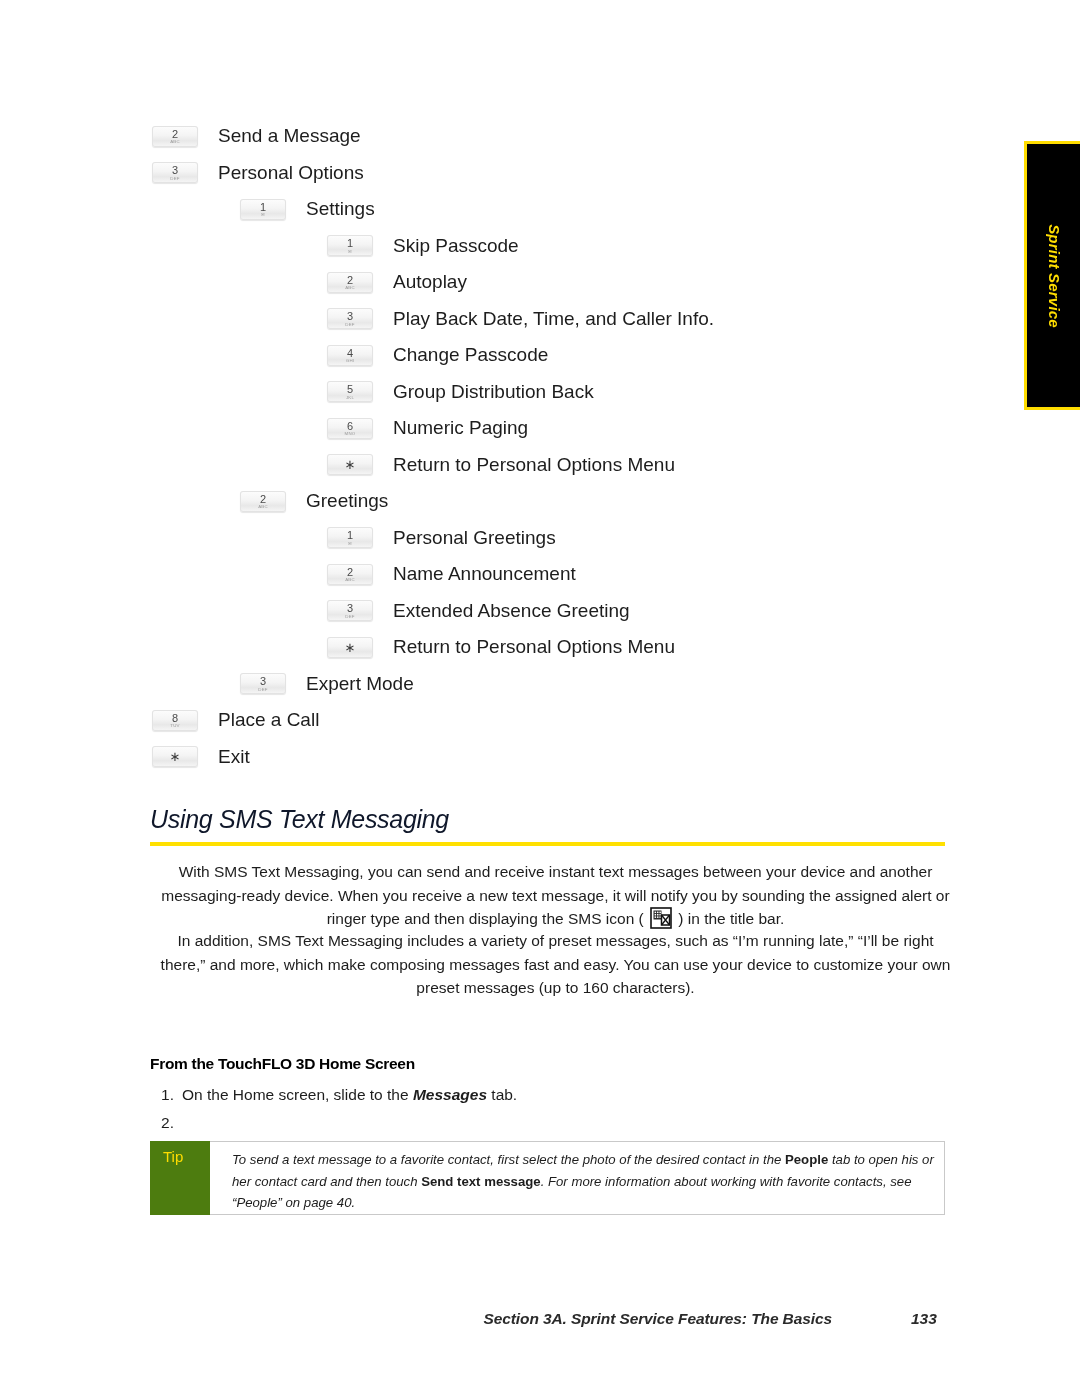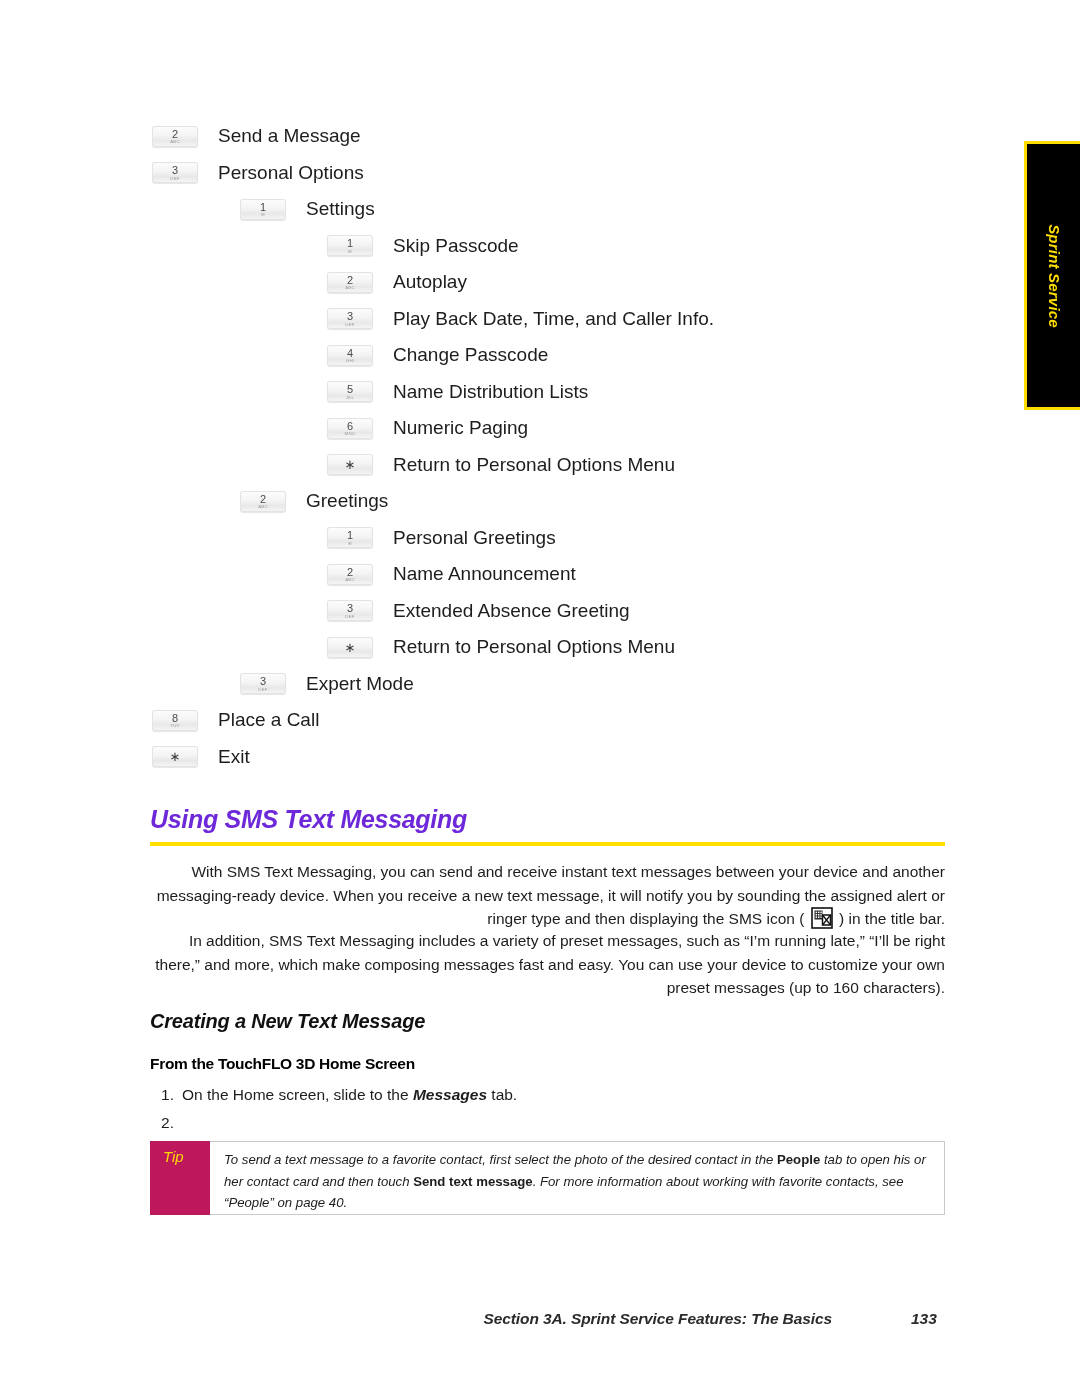--- a/index.html
+++ b/index.html
@@ -111,23 +111,23 @@
     white-space: nowrap;
   }
 
   
   .h1 {
     position: absolute;
     left: 150px;
     top: 805px;
     font-size: 25px;
     font-style: italic;
-    font-weight: bold;
+    font-weight: normal;
     letter-spacing: -0.3px;
-    color: #6d28d9;
+    color: #0f172a;
   }
   .h1-rule {
     position: absolute;
     left: 150px;
     top: 842px;
     width: 795px;
     height: 4px;
     background: #FFE000;
   }
   .h2 {
@@ -146,26 +146,26 @@
     top: 1055px;
     font-size: 15.5px;
     font-weight: bold;
     letter-spacing: -0.3px;
     color: #000000;
   }
 
   
   .body-para {
     position: absolute;
-    left: 150px;
+    left: 158px;
     width: 795px;
     font-size: 15.5px;
     line-height: 23.5px;
     color: #1d1d1d;
-    text-align: right;
+    text-align: center;
   }
   #para1 { top: 860px; }
   #para2 { top: 929px; }
 
   
   .steps {
     position: absolute;
     left: 150px;
     top: 1081px;
     width: 795px;
@@ -208,28 +208,27 @@
     top: 1141px;
     width: 795px;
     height: 74px;
     display: flex;
     border: 1px solid #c9c9c9;
     box-sizing: border-box;
     background: #ffffff;
   }
   .tip-tab {
     flex: 0 0 60px;
-    background: #be185d;
+    background: #4d7c0f;
     color: #FFDD00;
     font-size: 15px;
-    font-style: italic;
     font-weight: normal;
     padding: 7px 0 0 13px;
     box-sizing: border-box;
-    margin: -1px 4px -1px -1px;
+    margin: -1px 12px -1px -1px;
   }
   .tip-body {
     flex: 1;
     padding: 7px 10px 0 10px;
     font-size: 13.2px;
     line-height: 21.5px;
     font-style: italic;
     color: #1d1d1d;
     box-sizing: border-box;
   }
@@ -309,21 +308,21 @@
           <span class="kc-num">4</span>
           <span class="kc-sub">GHI</span>
         </div>
         <div class="key-label">Change Passcode</div>
       </div>
       <div class="key-row lvl3">
         <div class="keycap">
           <span class="kc-num">5</span>
           <span class="kc-sub">JKL</span>
         </div>
-        <div class="key-label">Name Distribution Lists</div>
+        <div class="key-label">Group Distribution Back</div>
       </div>
       <div class="key-row lvl3">
         <div class="keycap">
           <span class="kc-num">6</span>
           <span class="kc-sub">MNO</span>
         </div>
         <div class="key-label">Numeric Paging</div>
       </div>
       <div class="key-row lvl3">
         <div class="keycap star">
@@ -406,21 +405,20 @@
           <rect x="4.6" y="9.4" width="1.5" height="1.5" fill="#ffffff"></rect>
           <rect x="7" y="9.4" width="1.5" height="1.5" fill="#ffffff"></rect>
           <rect x="9.4" y="9.4" width="1.5" height="1.5" fill="#ffffff"></rect>
           <path d="M11.5 8 L19.5 8 L19.5 18 L11.5 18 Z" fill="#ffffff" stroke="#111" stroke-width="1.5"></path>
           <path d="M11.5 8 L19.5 18 M19.5 8 L11.5 18" stroke="#111" stroke-width="1.3" fill="none"></path>
         </svg></span><span> ) in the title bar.</span>
   </div>
 
   <div class="body-para" id="para2">In addition, SMS Text Messaging includes a variety of preset messages, such as “I’m running late,” “I’ll be right there,” and more, which make composing messages fast and easy. You can use your device to customize your own preset messages (up to 160 characters).</div>
 
-  <div class="h2">Creating a New Text Message</div>
   <div class="h3">From the TouchFLO 3D Home Screen</div>
 
   <div class="steps">
     <div class="step">
       <div class="step-num">1.</div>
       <div class="step-text"><span>On the Home screen, slide to the </span><i>Messages</i><span> tab.</span></div>
     </div>
     <div class="step">
       <div class="step-num">2.</div>
     </div>

